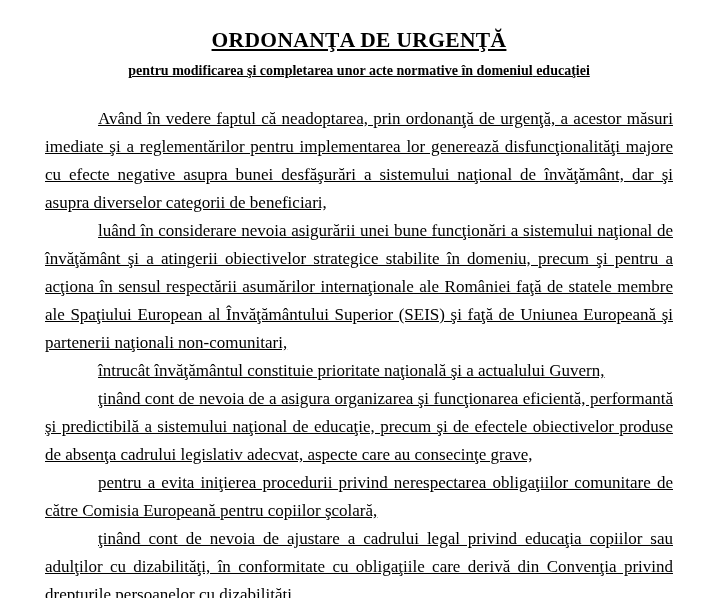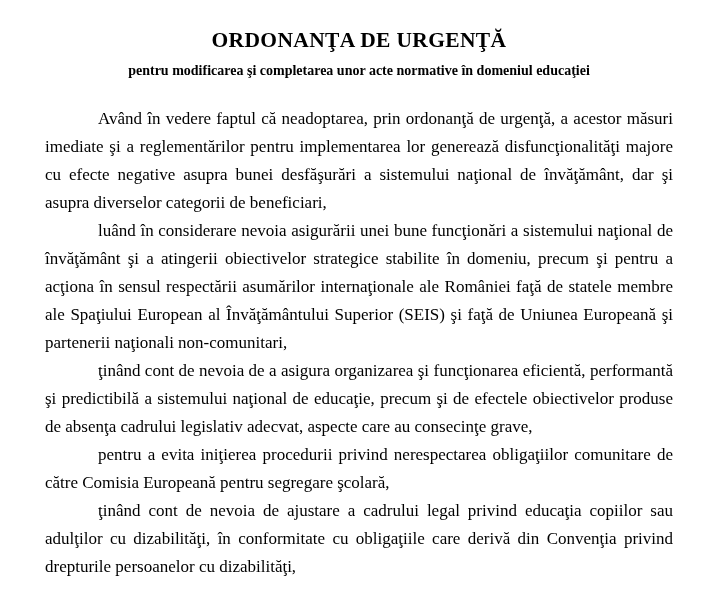--- a/index.html
+++ b/index.html
@@ -14,20 +14,21 @@
     font-family: "Liberation Serif", "DejaVu Serif", serif;
     color: #000000;
     -webkit-font-smoothing: antialiased;
   }
   .page {
     position: relative;
     width: 718px;
     height: 598px;
     background: #ffffff;
     overflow: hidden;
+    text-decoration: underline;
   }
   .doc-header {
     padding-top: 27px;
   }
   .doc-title {
     text-align: center;
     font-weight: bold;
     font-size: 21.5px;
     letter-spacing: 0.35px;
     line-height: 26px;
@@ -79,20 +80,21 @@
       <span>educaţiei</span>
     </div>
   </div>
 
   <div class="spacer-top"></div>
 
   <div class="body-block">
     <div class="body-block-inner">
       <p class="para">Având în vedere faptul că neadoptarea, prin ordonanţă de urgenţă, a acestor măsuri imediate şi a reglementărilor pentru implementarea lor generează disfuncţionalităţi majore cu efecte negative asupra bunei desfăşurări a sistemului naţional de învăţământ, dar şi asupra diverselor categorii de beneficiari,</p>
       <p class="para">luând în considerare nevoia asigurării unei bune funcţionări a sistemului naţional de învăţământ şi a atingerii obiectivelor strategice stabilite în domeniu, precum şi pentru a acţiona în sensul respectării asumărilor internaţionale ale României faţă de statele membre ale Spaţiului European al Învăţământului Superior (SEIS) şi faţă de Uniunea Europeană şi partenerii naţionali non-comunitari,</p>
+      <p class="para">întrucât învăţământul constituie prioritate naţională şi a actualului Guvern,</p>
       <p class="para">ţinând cont de nevoia de a asigura organizarea şi funcţionarea eficientă, performantă şi predictibilă a sistemului naţional de educaţie, precum şi de efectele obiectivelor produse de absenţa cadrului legislativ adecvat, aspecte care au consecinţe grave,</p>
-      <p class="para">pentru a evita iniţierea procedurii privind nerespectarea obligaţiilor comunitare de către Comisia Europeană pentru segregare şcolară,</p>
+      <p class="para">pentru a evita iniţierea procedurii privind nerespectarea obligaţiilor comunitare de către Comisia Europeană pentru copiilor şcolară,</p>
       <p class="para">ţinând cont de nevoia de ajustare a cadrului legal privind educaţia copiilor sau adulţilor cu dizabilităţi, în conformitate cu obligaţiile care derivă din Convenţia privind drepturile persoanelor cu dizabilităţi,</p>
 
     </div>
   </div>
 
 </div>
 
 </body></html>

